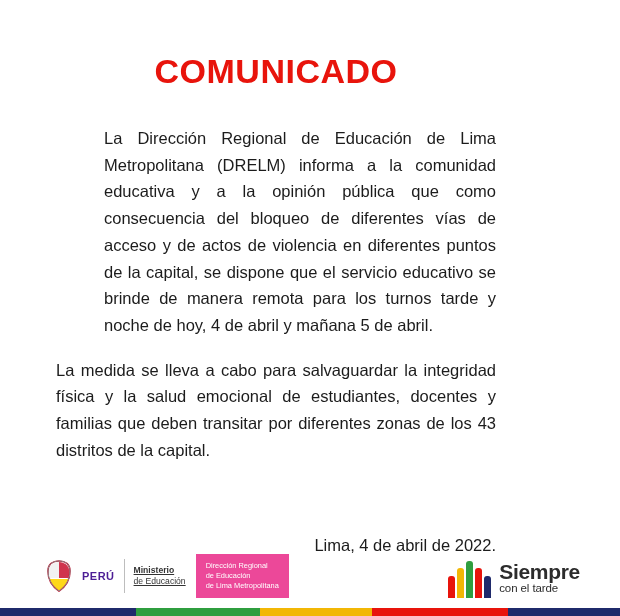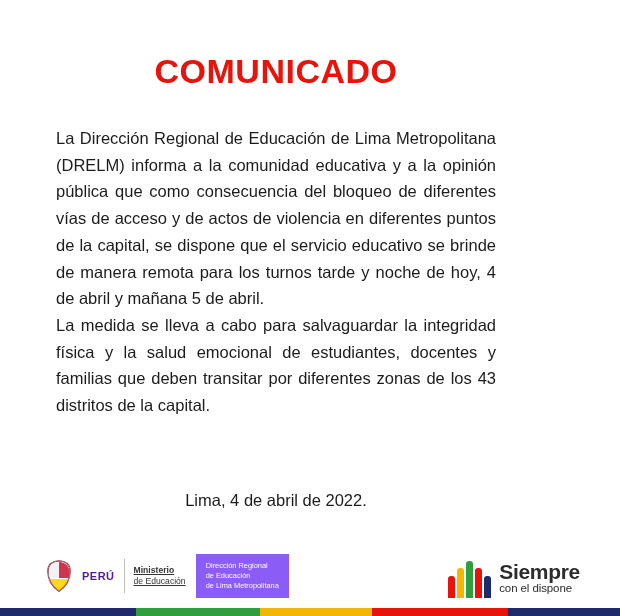--- a/index.html
+++ b/index.html
@@ -32,26 +32,26 @@
   }
   .body-text {
     margin: 0;
     padding: 0 56px;
     color: #1c1c1c;
     font-size: 16.5px;
     line-height: 1.62;
     text-align: justify;
     font-family: "Liberation Sans", sans-serif;
   }
-  .para-1 { margin-top: 34px; }
-  .para-2 { }
+  .para-1 { margin-top: 34px; margin-left: 48px; }
+  .para-2 { margin-top: 18px; }
   .date-line {
     margin: 0;
     padding: 0 56px;
-    text-align: center;
+    text-align: right;
     color: #1c1c1c;
     font-size: 16.5px;
     margin-top: 72px;
     font-family: "Liberation Sans", sans-serif;
   }
 
   
   .footer {
     position: absolute;
     left: 0;
@@ -93,21 +93,21 @@
   .minedu {
     padding-left: 9px;
     padding-right: 10px;
     font-size: 8.6px;
     color: #333333;
     line-height: 1.25;
     text-decoration: underline;
   }
   .minedu .l1 { font-weight: bold; }
   .drelm-box {
-    background: #8b5cf6;
+    background: #ec4899;
     color: #ffffff;
     font-size: 7.4px;
     line-height: 1.32;
     padding: 7px 10px;
     height: 44px;
     box-sizing: border-box;
     display: flex;
     flex-direction: column;
     justify-content: center;
   }
@@ -194,21 +194,21 @@
       <div class="siempre">
         <div class="people-icon">
           <span style="left:0;  height:22px; background:#e8140c;"></span>
           <span style="left:9px; height:30px; background:#f2b705;"></span>
           <span style="left:18px;height:37px; background:#2f9e3f;"></span>
           <span style="left:27px;height:30px; background:#e8140c;"></span>
           <span style="left:36px;height:22px; background:#1f2a6b;"></span>
         </div>
         <div class="siempre-text">
           <div class="l1">Siempre</div>
-          <div class="l2">con el dispone</div>
+          <div class="l2">con el tarde</div>
         </div>
       </div>
 
     </div>
 
     <div class="color-bar">
       <div style="width:22%; background:#1f2a6b;"></div>
       <div style="width:20%; background:#2f9e3f;"></div>
       <div style="width:18%; background:#f2b705;"></div>
       <div style="width:22%; background:#e8140c;"></div>

